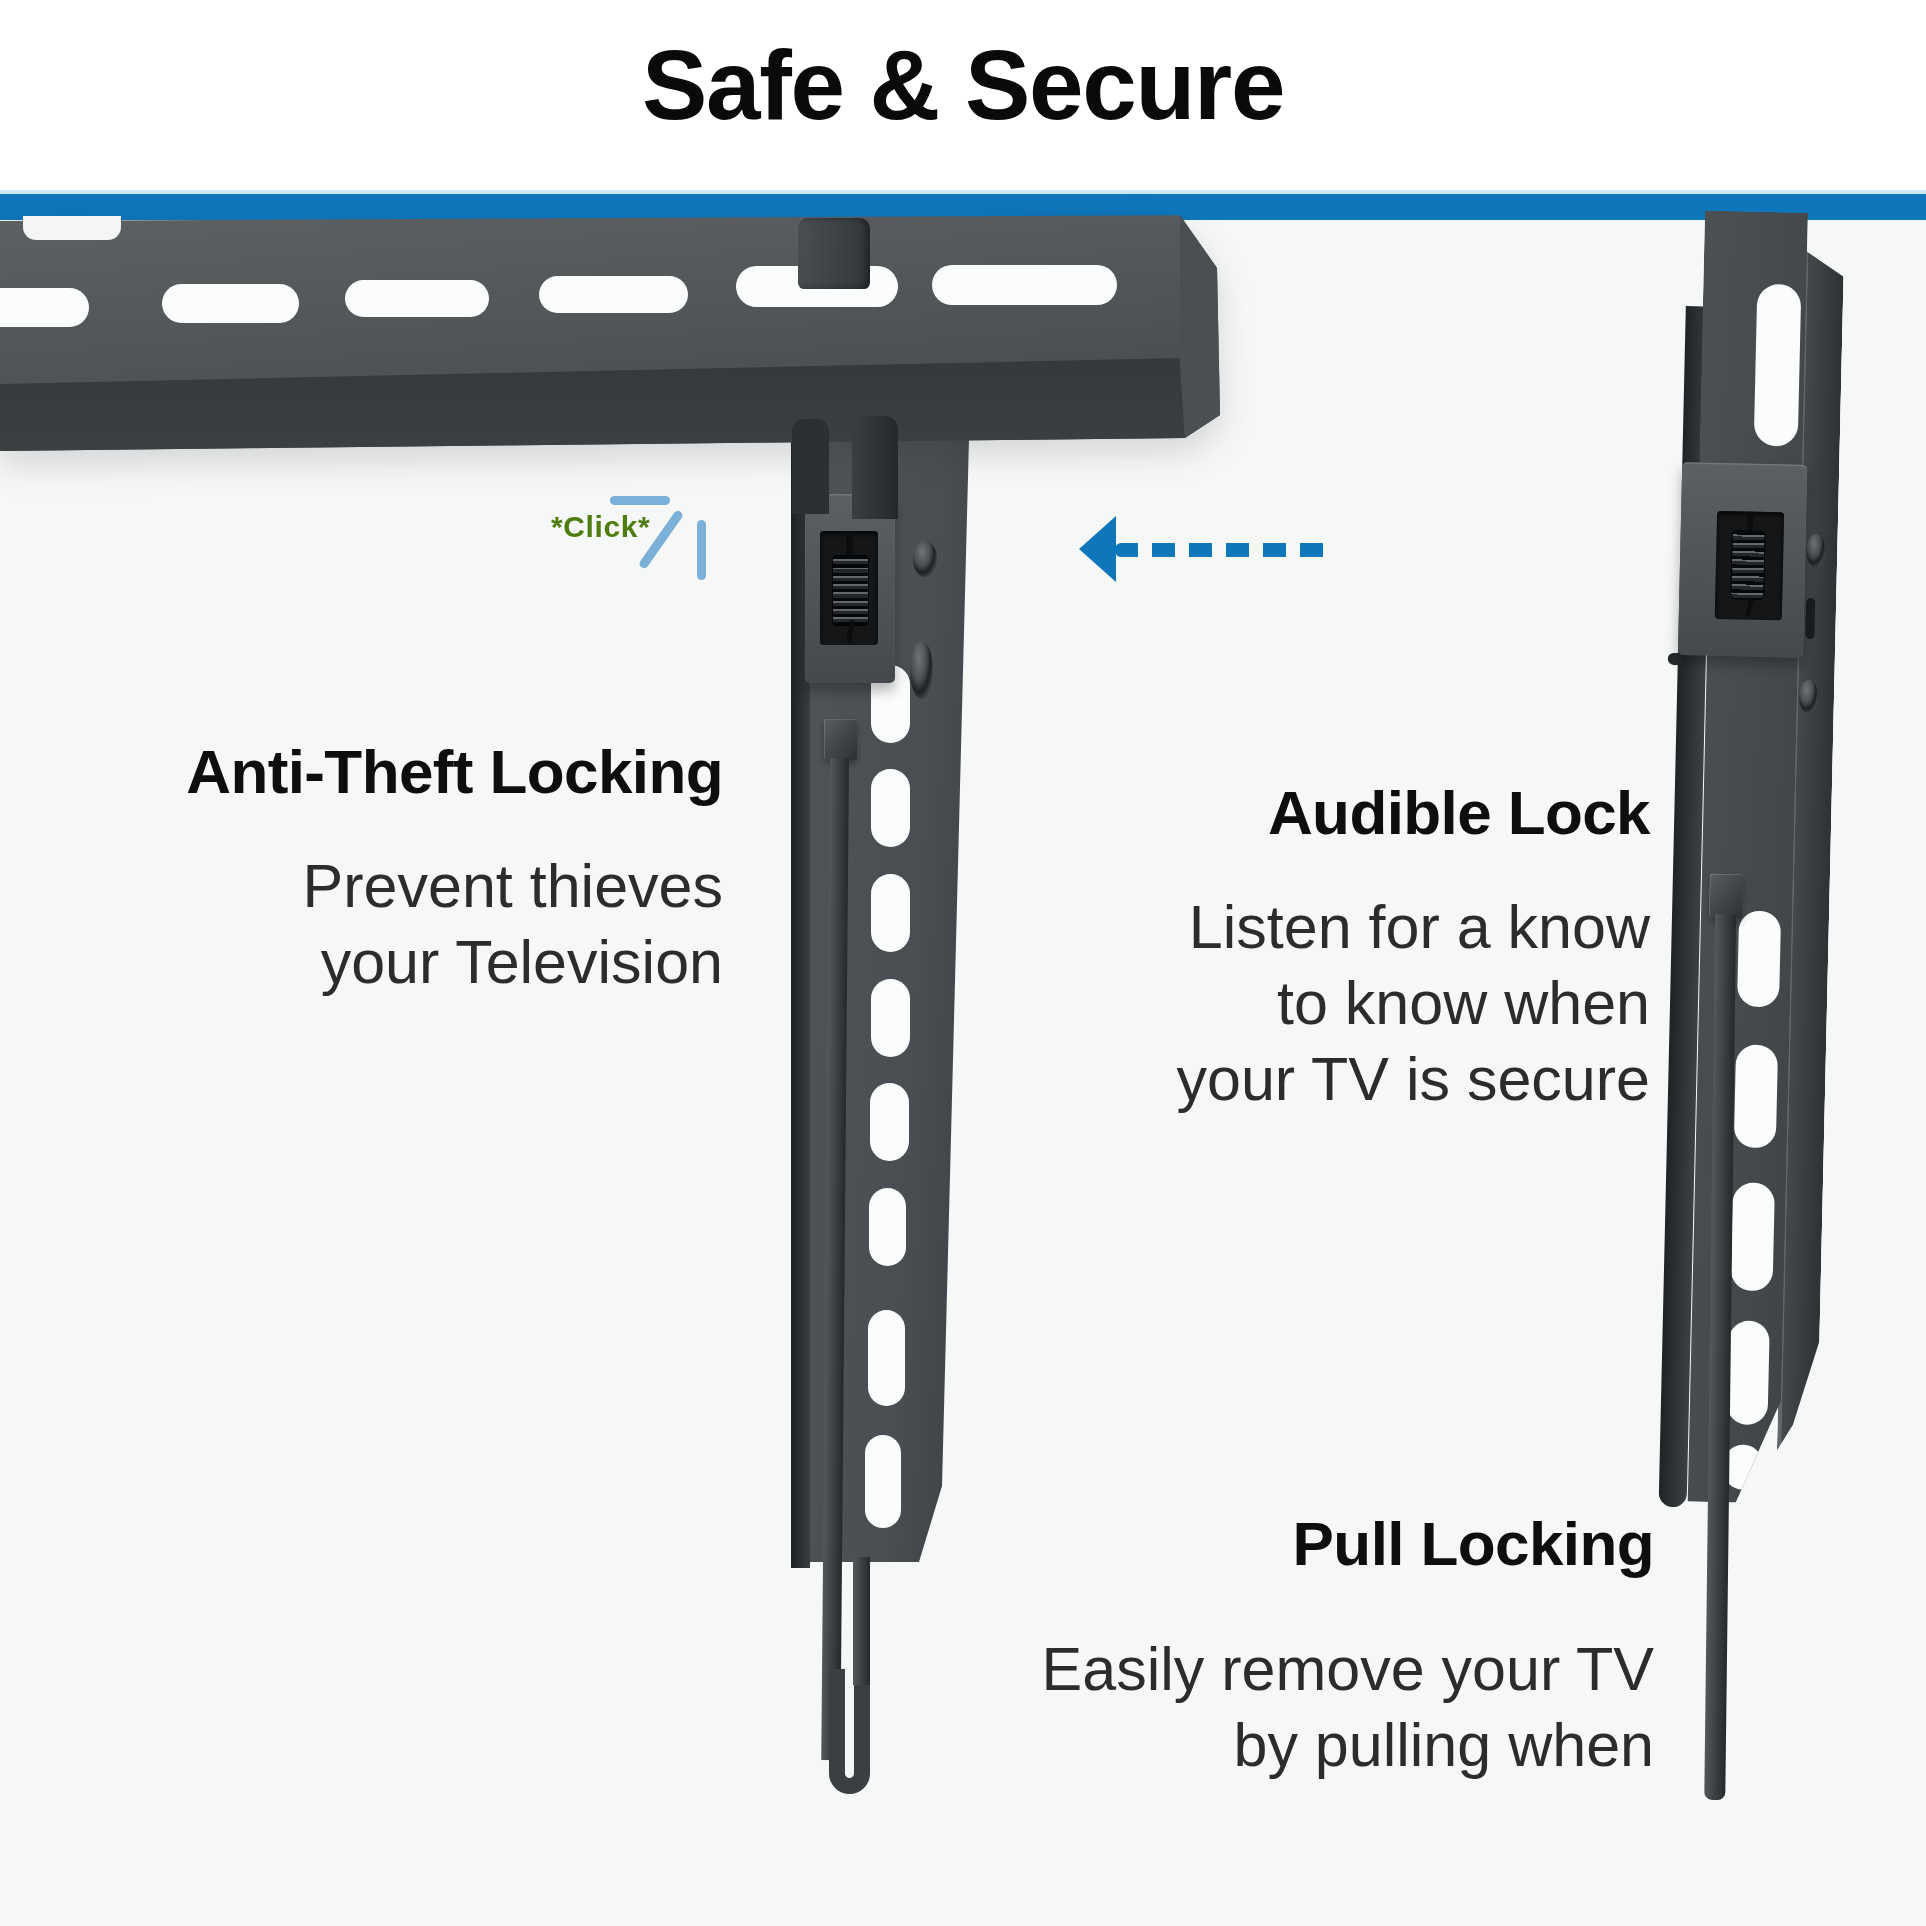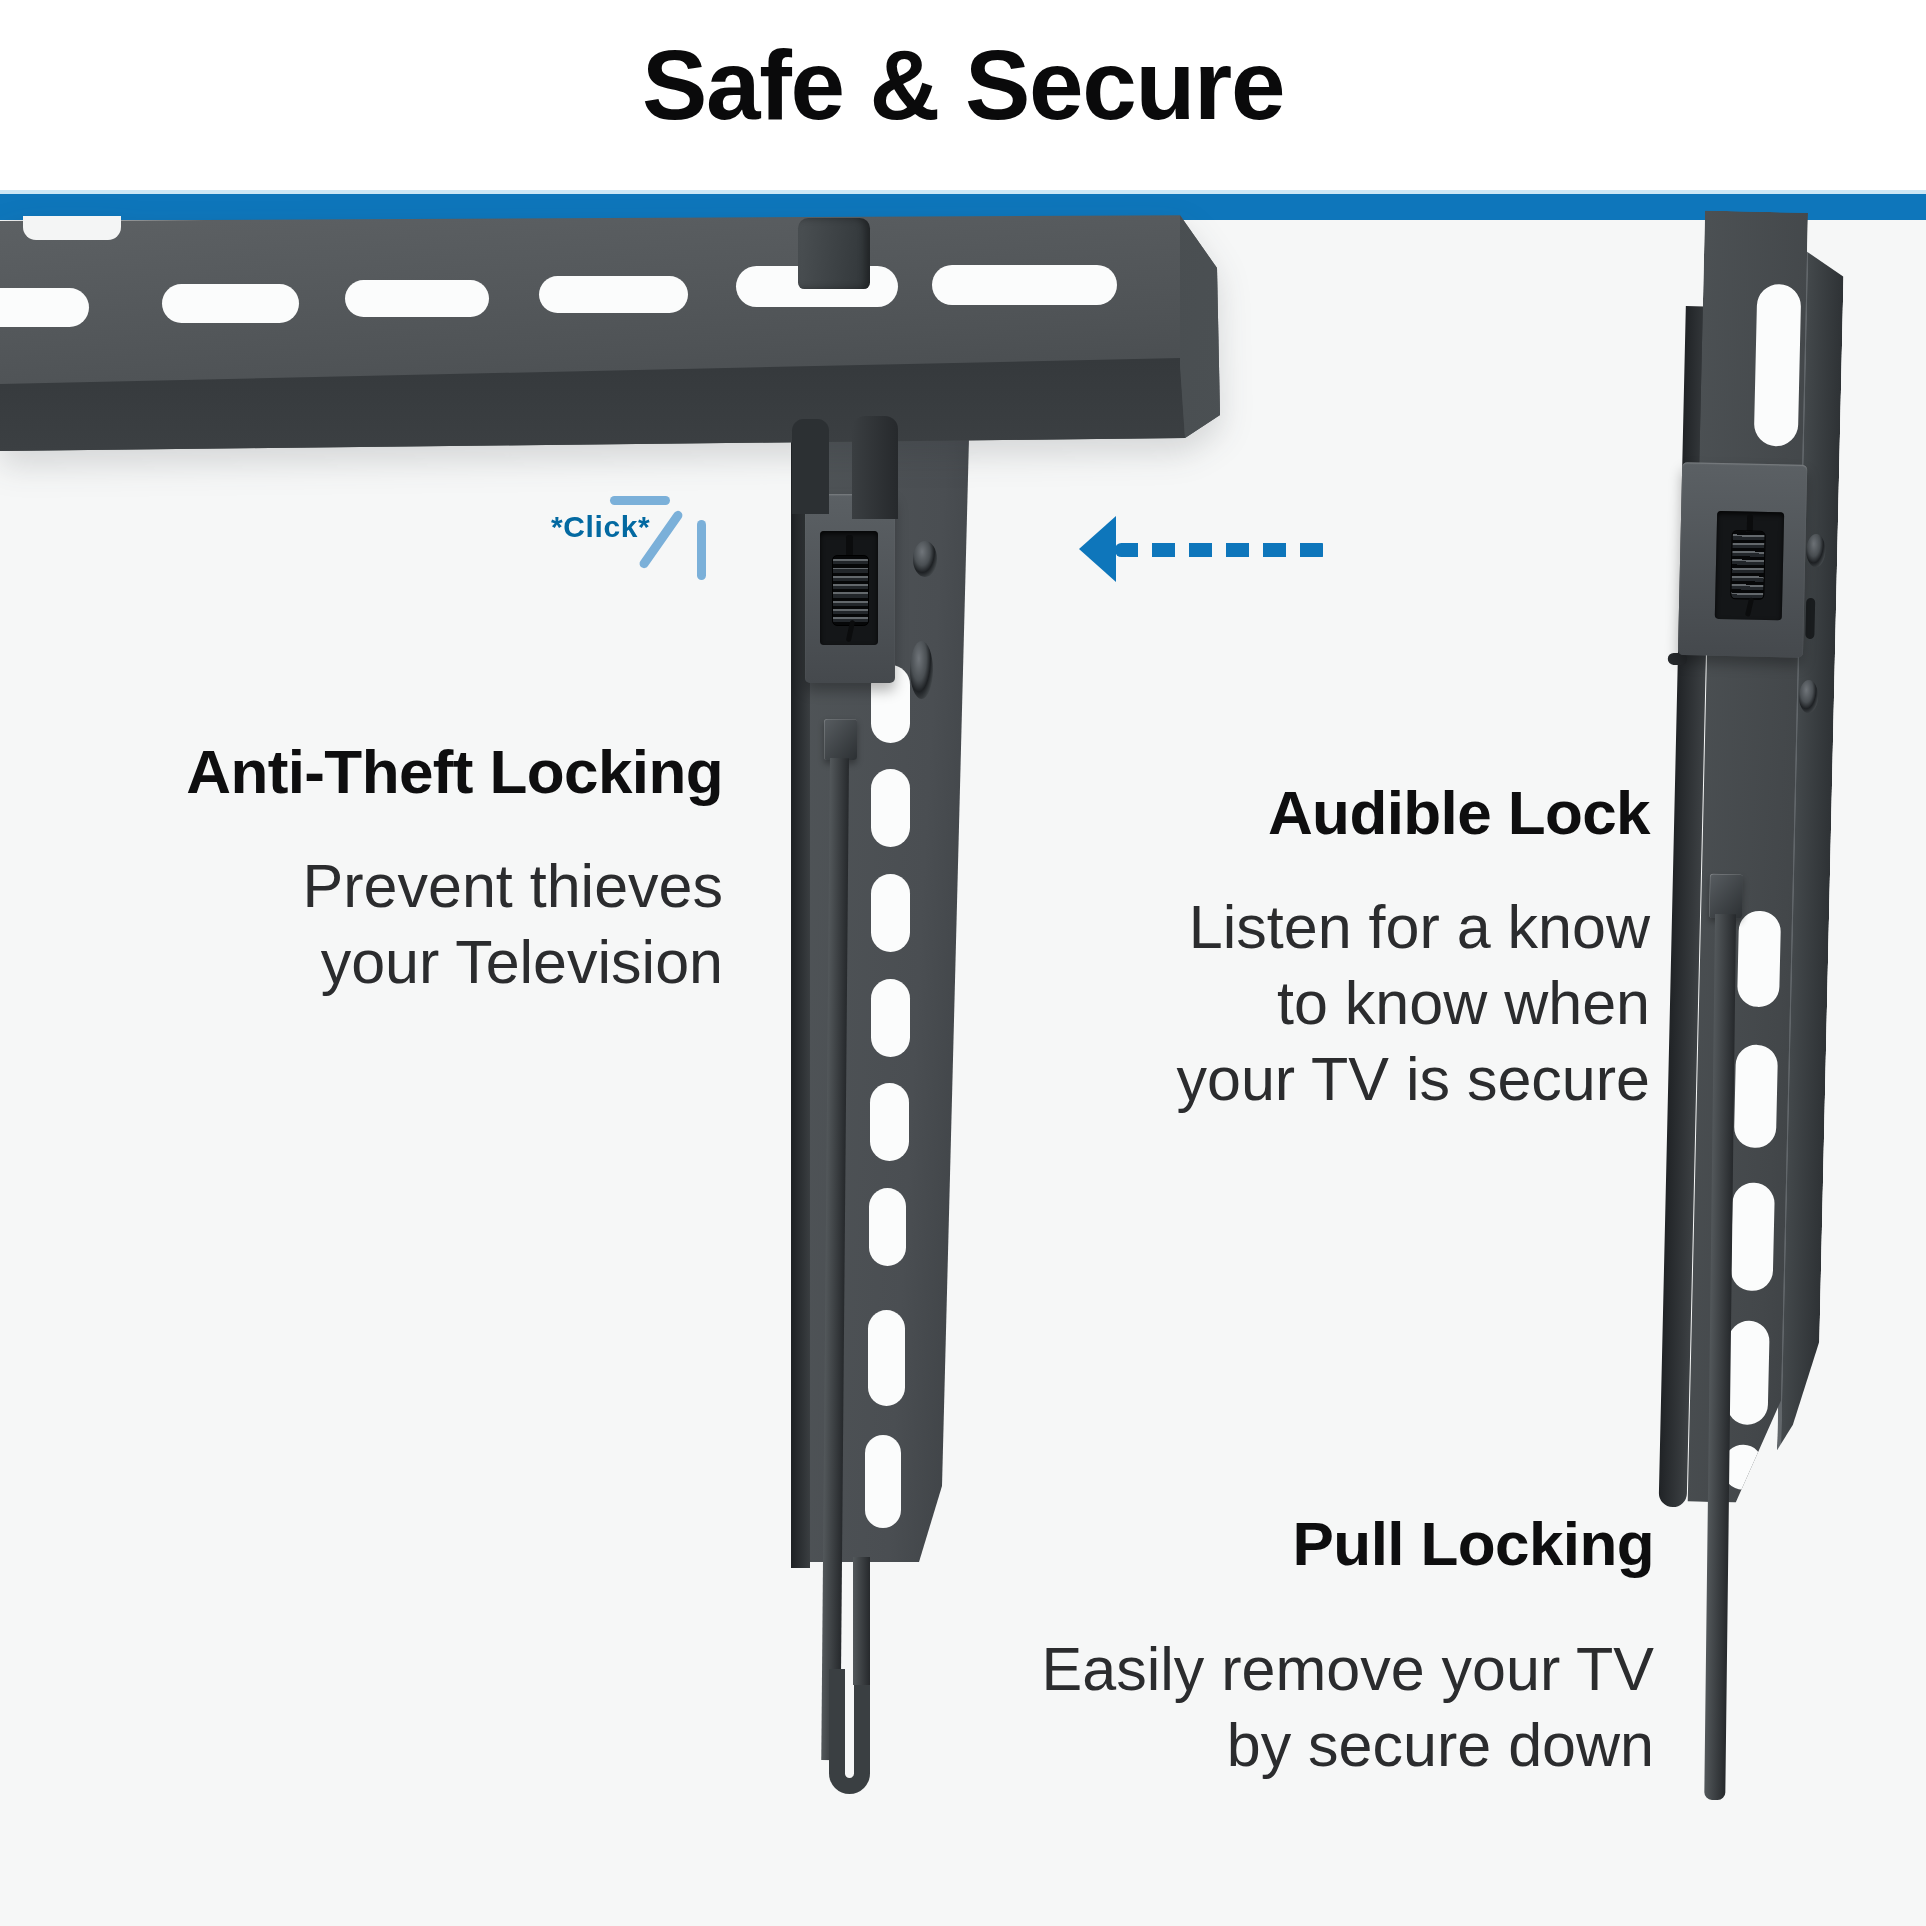--- a/index.html
+++ b/index.html
@@ -106,21 +106,21 @@
   .feature .fh{font-size:62px;font-weight:700;color:#0e0e0f;letter-spacing:-0.6px;line-height:1.1;}
   .feature .fl{font-size:61px;font-weight:400;line-height:76px;text-align:right;}
   .feature .fbody{margin-top:42px;}
   #f-anti{right:1203px;top:738px;}
   #f-audible{right:276px;top:779px;}
   #f-pull{right:272px;top:1510px;}
   #f-pull .fbody{margin-top:53px;}
 
   
   .click-text{position:absolute;left:551px;top:510px;font-size:30px;font-weight:600;
-    color:#0369a1;letter-spacing:0.6px;}
+    color:#4d7c0f;letter-spacing:0.6px;}
   .click-mark{position:absolute;background:#7bb0d9;border-radius:5.1px;}
   .click-hbar{left:610px;top:496px;width:60px;height:9px;}
   .click-slash{left:627px;top:535px;width:68px;height:9px;transform:rotate(-55deg);}
   .click-vbar{left:697px;top:520px;width:9px;height:60px;}
 
   
   .arrow-head{
     position:absolute;left:1079px;top:516px;width:0;height:0;
     border-top:33px solid transparent;border-bottom:33px solid transparent;
     border-right:37px solid #0e76bb;
@@ -233,17 +233,17 @@
       <div class="fl">Listen for a know</div>
       <div class="fl">to know when</div>
       <div class="fl">your TV is secure</div>
     </div>
   </div>
 
   <div class="feature" id="f-pull">
     <div class="fh">Pull Locking</div>
     <div class="fbody">
       <div class="fl">Easily remove your TV</div>
-      <div class="fl">by secure down</div>
+      <div class="fl">by pulling when</div>
     </div>
   </div>
 </div>
 
 
 </body></html>

